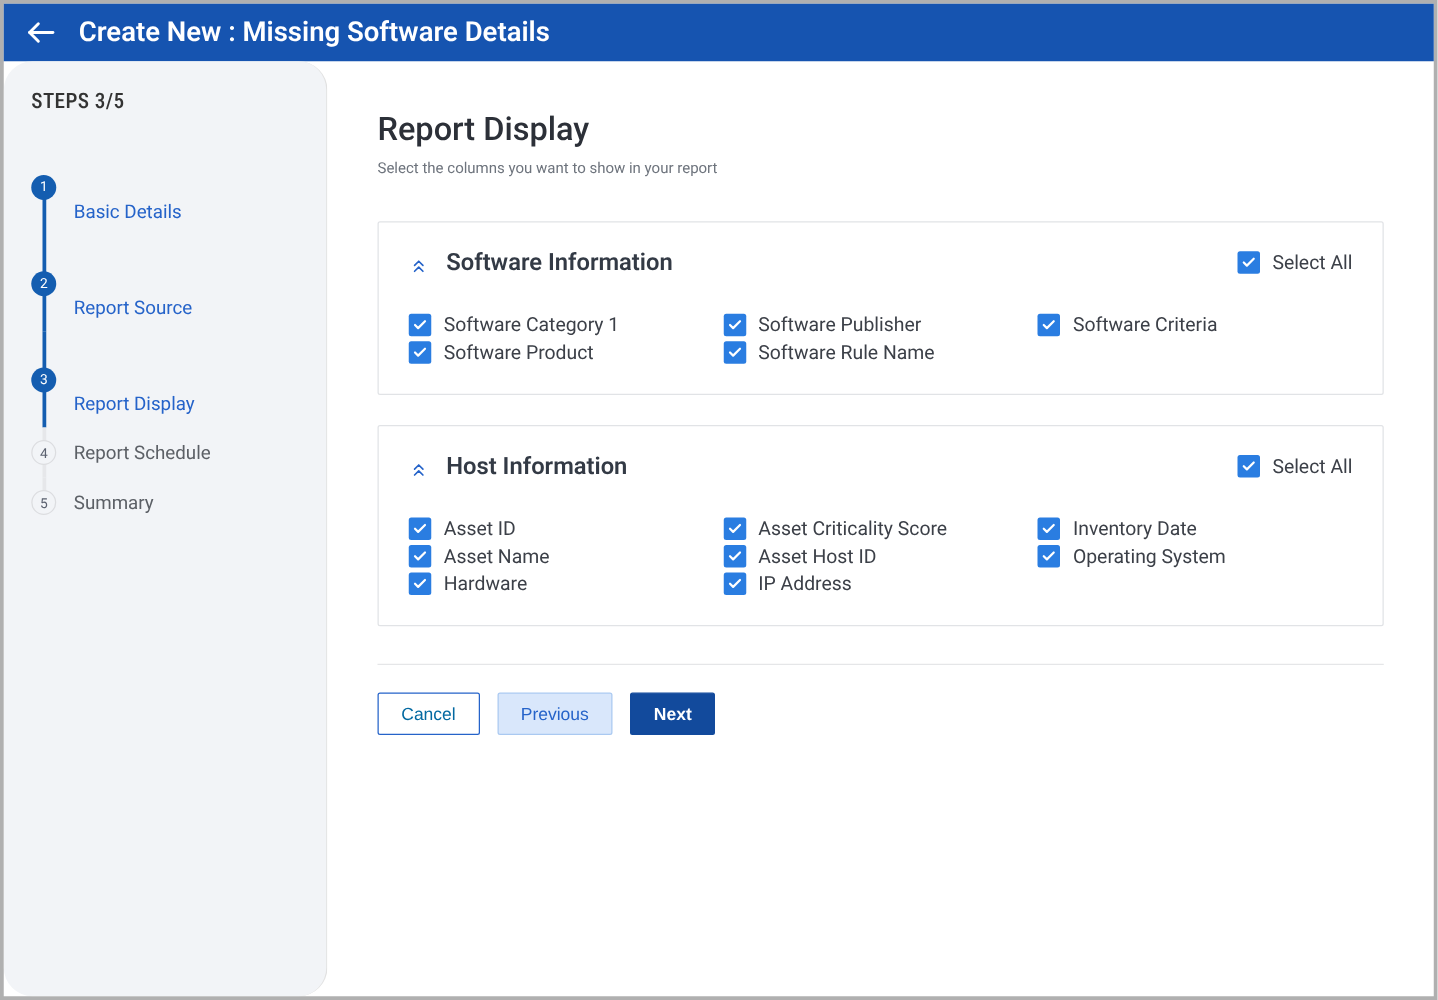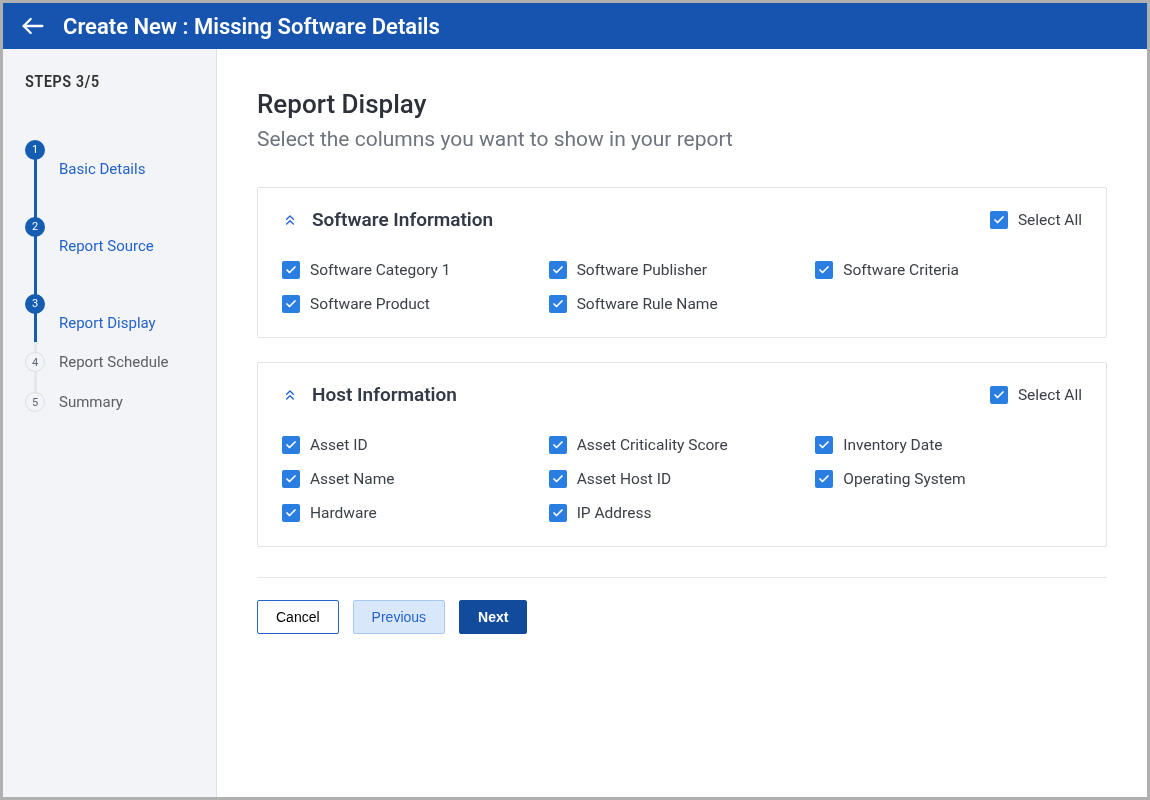--- a/index.html
+++ b/index.html
@@ -24,24 +24,25 @@
     color: #fff;
     height: 46px;
     display: flex;
     align-items: center;
     padding: 0 16px;
   }
   .back-icon { display:flex; align-items:center; cursor:pointer; margin-right:16px; }
   .header-title { font-size: 22px; font-weight: 600; }
   .body { flex:1; display:flex; overflow:hidden; }
   .sidebar {
-    width: 214px;
+    width: 259px;
     background: #f2f4f7;
     border-right: 1px solid #e1e1e1;
     padding: 22px 16px 0 22px;
+    border-radius: 23px;
   }
   .steps-title {
     font-size: 17px;
     font-weight: 500;
     color: #333;
     letter-spacing: .3px;
     font-stretch: condensed;
     margin-bottom: 20px;
   }
   .steps { position: relative; }
@@ -79,62 +80,62 @@
     background: #f2f4f7;
     border: 1px solid #dcdde0;
     color: #5c6270;
   }
   .step-label { font-size: 15px; }
   .step.done .step-label, .step.active .step-label { color: #2563c9; margin-top: 39px; }
   .step.pending .step-label { color: #5c6066; }
 
   .main { flex:1; overflow:auto; padding: 40px 40px 20px 40px; position:relative; }
   .page-title { font-size: 26px; font-weight: 500; color: #2c3038; margin-bottom: 8px; }
-  .page-sub   { font-size: 21px; color: #6e747d; margin-bottom: 36px; }
+  .page-sub   { font-size: 12px; color: #6e747d; margin-bottom: 36px; }
 
   .section {
     border: 1px solid #e1e3e6;
     border-radius: 2px;
     margin-bottom: 24px;
     padding: 20px 24px 24px 24px;
   }
   .section-header { display:flex; align-items:center; justify-content:space-between; margin-bottom: 30px; }
-  .section-left { display:flex; align-items:center; }
+  .section-left { display:flex; align-items:flex-end; }
   .collapse-icon { margin-right: 14px; cursor:pointer; display:flex; }
   .section-title { font-size: 19px; font-weight: 600; color: #333a45; }
   .select-all { display:flex; align-items:center; cursor:pointer; }
   .checkbox {
     width: 18px; height: 18px;
     border-radius: 2px;
     background: #2a7de1;
     display:flex; align-items:center; justify-content:center;
     margin-right: 10px;
     flex-shrink:0;
   }
   .checkbox svg { width:12px; height:12px; }
 
   .grid {
     display:grid;
     grid-template-columns: 1fr 1fr 1fr;
-    row-gap: 16px;
+    row-gap: 4px;
   }
   .check-item { display:flex; align-items:center; cursor:pointer; }
   .check-label { font-size: 15.5px; color: #3c4048; text-align: center; }
 
   .footer-divider { border:0; border-top:1px solid #e5e6e8; margin: 30px 0 22px 0; }
   .footer-buttons { display:flex; gap: 14px; }
   .btn {
     height: 34px;
     padding: 0 18px;
     font-size: 14px;
     border-radius: 2px;
     cursor:pointer;
     display:flex; align-items:center; justify-content:center;
   }
-  .btn-cancel { background:#fff; color:#000000; border:1px solid #2563c9; }
+  .btn-cancel { background:#fff; color:#0369a1; border:1px solid #2563c9; }
   .btn-prev   { background:#d9e7fb; color:#2563c9; border:1px solid #aac9f1; }
   .btn-next   { background:#124a9c; color:#fff; border:1px solid #124a9c; font-weight:600; }
 </style>
 </head>
 <body>
 
 <div class="app">
   <div class="header">
     <span class="back-icon">
       <svg width="28" height="28" viewBox="0 0 24 24" fill="none" stroke="#fff" stroke-width="2" stroke-linecap="round" stroke-linejoin="round">

